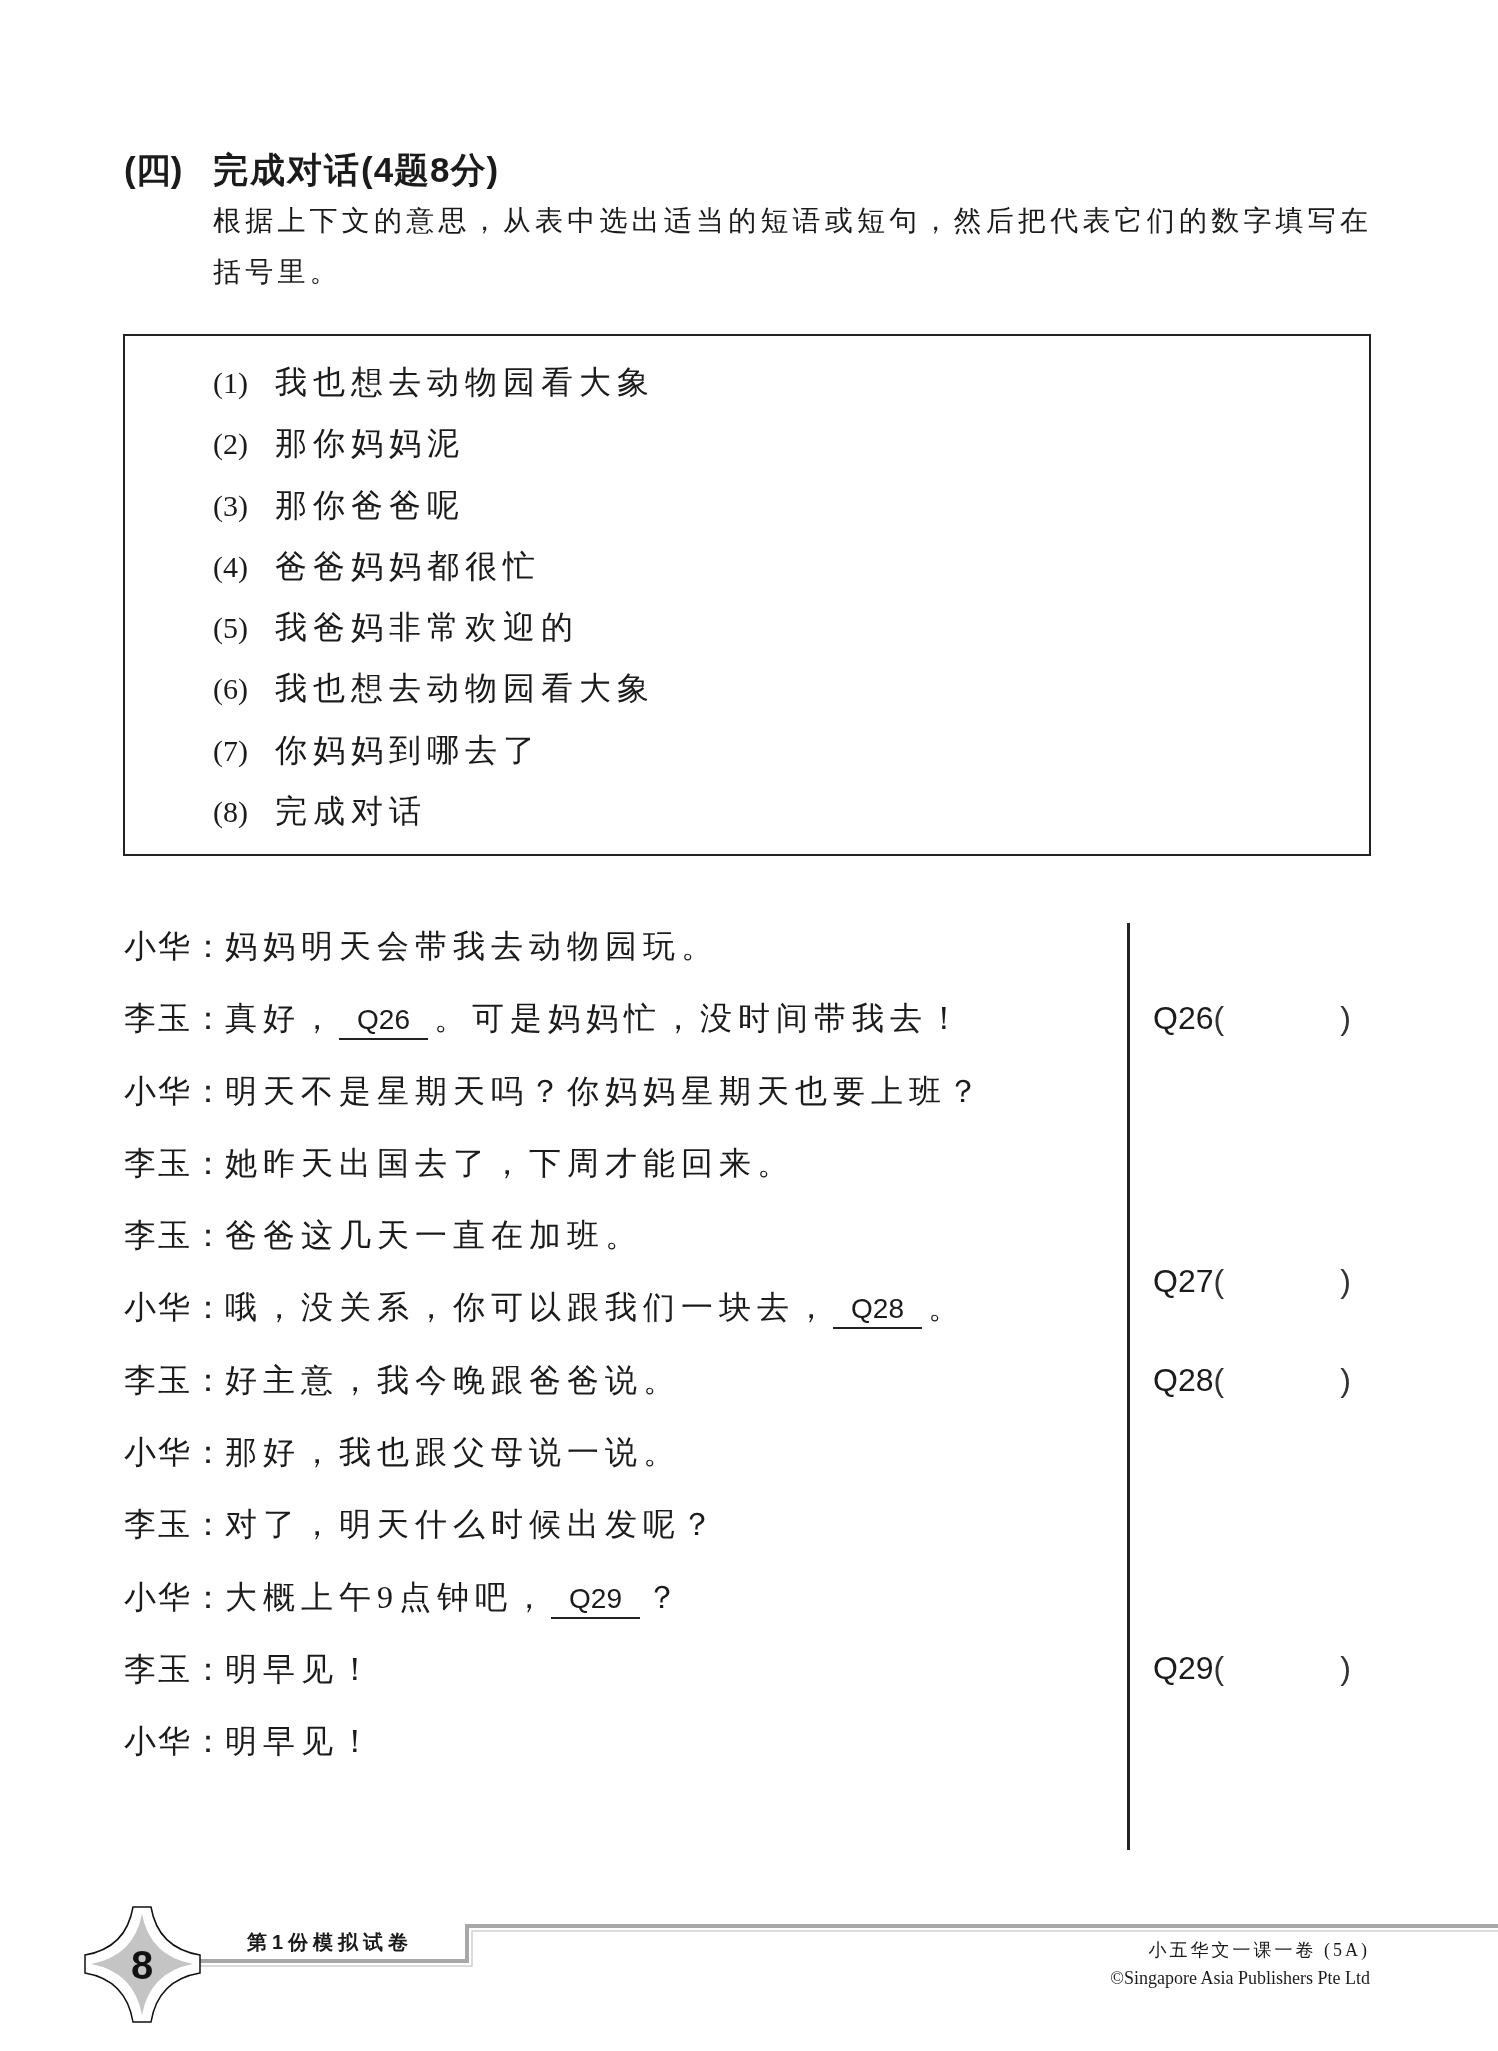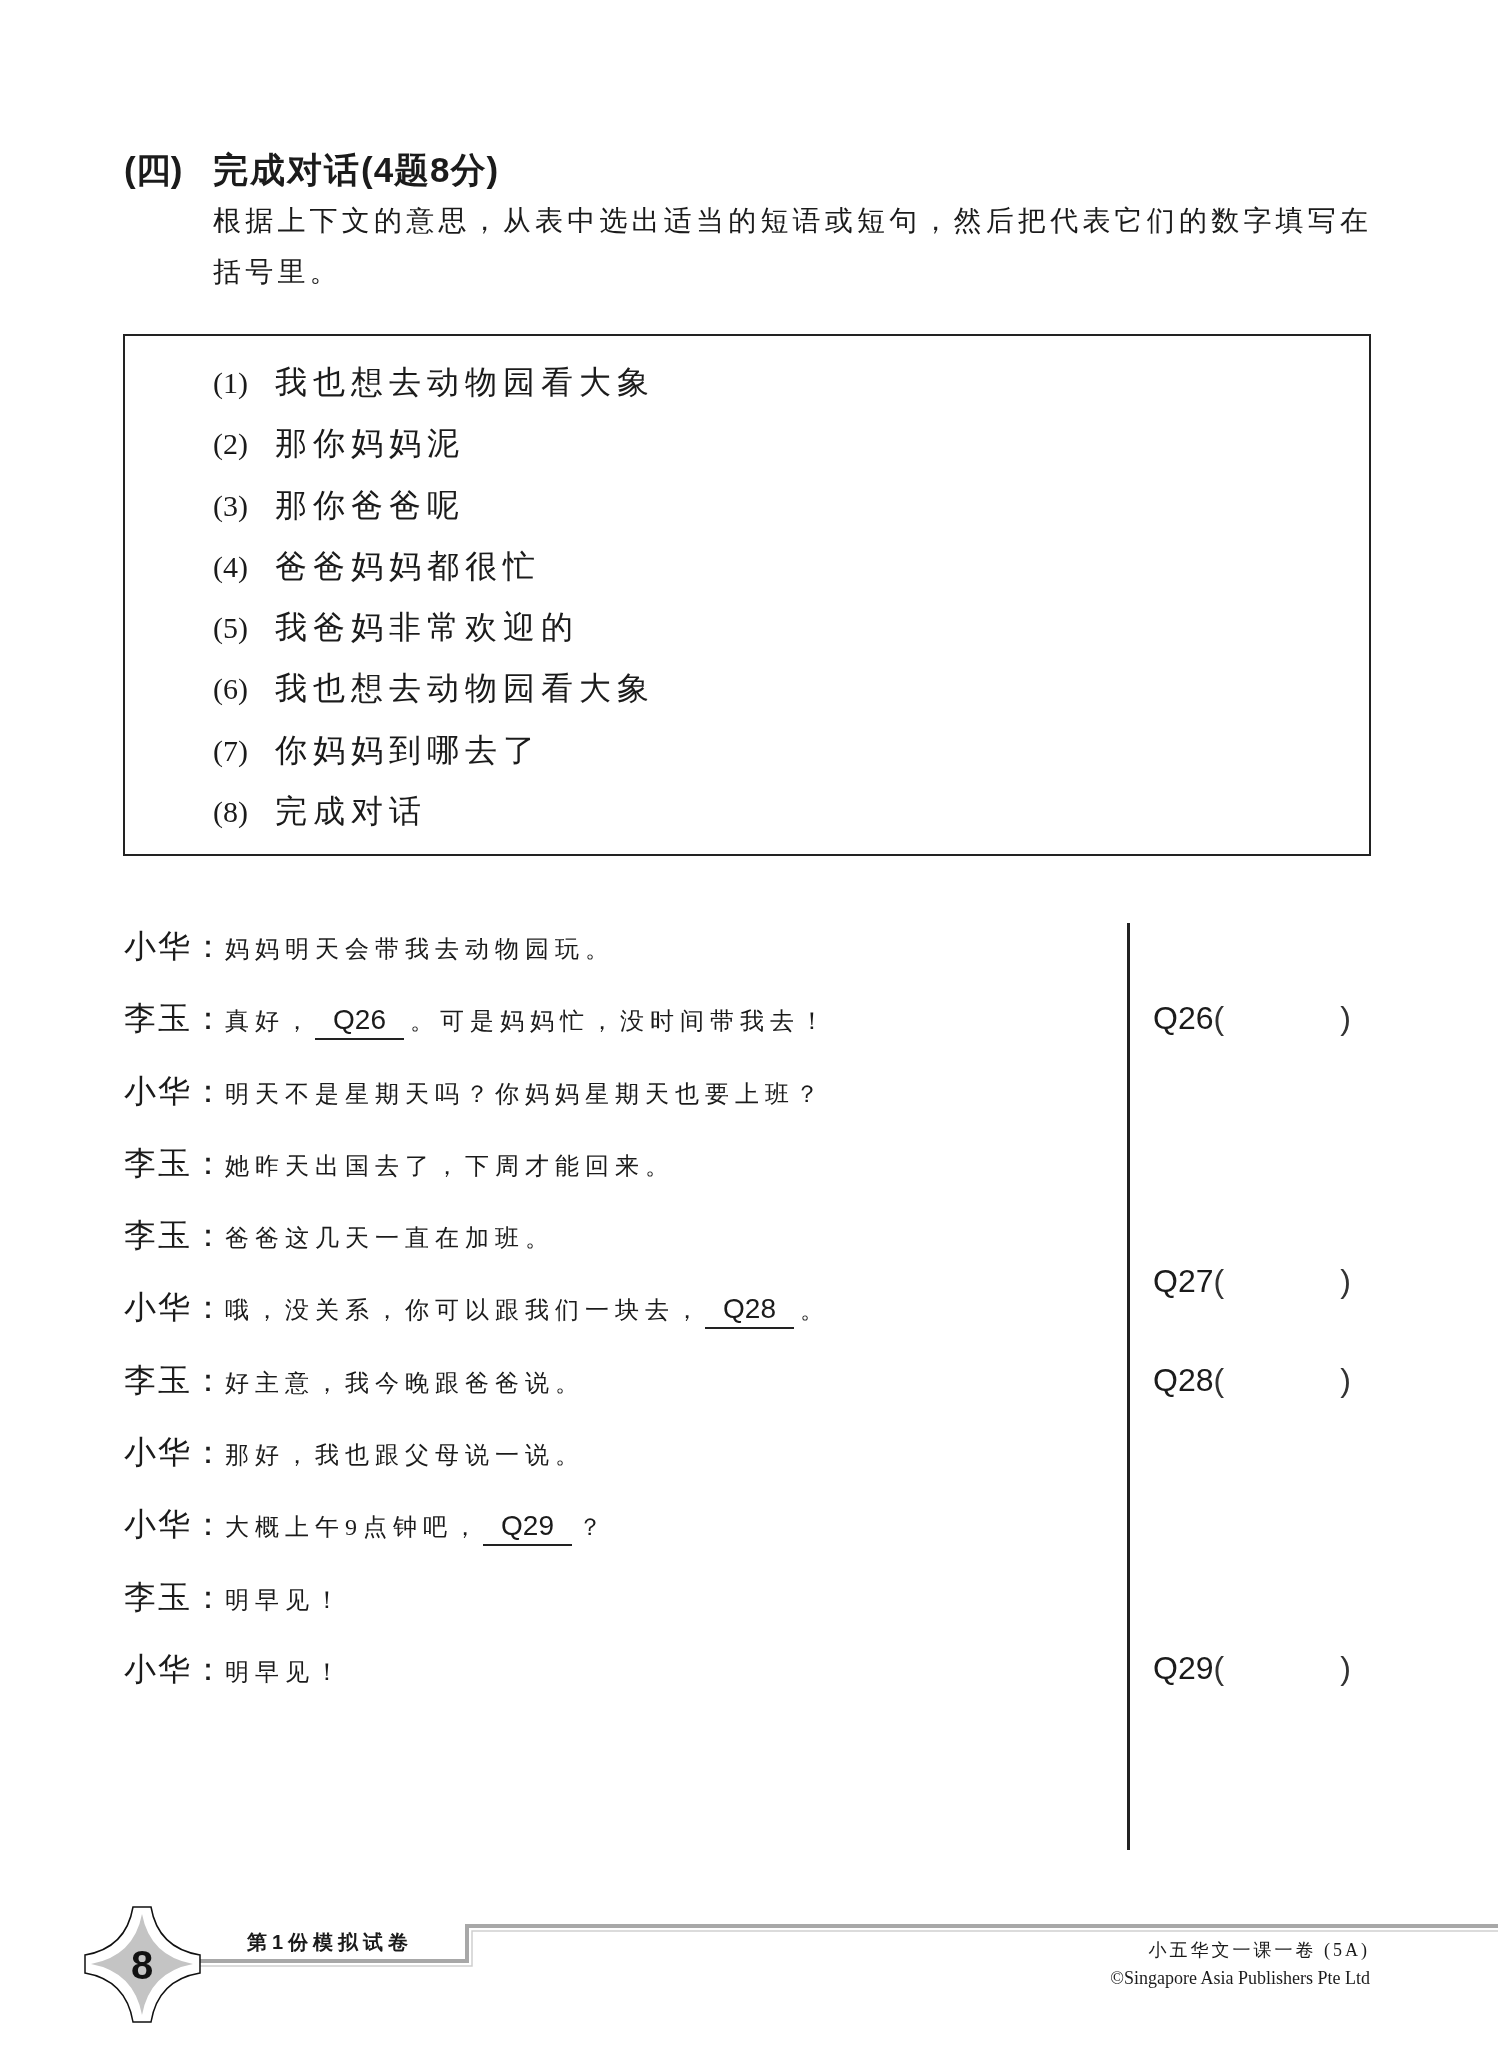--- a/index.html
+++ b/index.html
@@ -21,21 +21,21 @@
   .options-list { position:absolute; left:213px; top:352px; margin:0; padding:0; list-style:none; }
   .option { height:61.3px; line-height:61.3px; white-space:nowrap; }
   .option .opt-num { display:inline-block; width:62px; font-family:"Liberation Serif","DejaVu Serif",serif; font-size:30px; }
   .option .opt-text { font-family:"Liberation Serif","DejaVu Serif",serif; font-size:32px; letter-spacing:6px; }
 
   
   .dialogue { position:absolute; left:124px; top:910px; }
   .dline { height:72.3px; line-height:72.3px; white-space:nowrap; }
   .speaker { display:inline-block; width:101px; font-family:"Liberation Sans","DejaVu Sans",sans-serif;
              font-size:32px; letter-spacing:2px; }
-  .body-text { font-family:"Liberation Serif","DejaVu Serif",serif; font-size:24px; letter-spacing:6px; }
+  .body-text { font-family:"Liberation Serif","DejaVu Serif",serif; font-size:32px; letter-spacing:6px; }
   .blank { display:inline-block; width:89px; text-align:center; line-height:36px; letter-spacing:0;
            font-family:"Liberation Sans","DejaVu Sans",sans-serif; font-size:28px;
            border-bottom:2px solid #222; margin-right:6px; }
 
   .divider { position:absolute; left:1127px; top:923px; width:3px; height:927px; background:#222; }
 
   .answer { position:absolute; left:1153px; height:40px; line-height:40px; white-space:nowrap;
             font-family:"Liberation Sans","DejaVu Sans",sans-serif; font-size:32px; }
   .answer .paren { font-weight:normal; font-size:32px; color:#333; }
   .answer .slot { display:inline-block; width:116px; height:36px; vertical-align:middle; }
@@ -71,20 +71,21 @@
 
 <div class="dialogue">
   <div class="dline"><span class="speaker">小华：</span><span class="body-text">妈妈明天会带我去动物园玩。</span></div>
   <div class="dline"><span class="speaker">李玉：</span><span class="body-text">真好，</span><span class="blank">Q26</span><span class="body-text">。可是妈妈忙，没时间带我去！</span></div>
   <div class="dline"><span class="speaker">小华：</span><span class="body-text">明天不是星期天吗？你妈妈星期天也要上班？</span></div>
   <div class="dline"><span class="speaker">李玉：</span><span class="body-text">她昨天出国去了，下周才能回来。</span></div>
   <div class="dline"><span class="speaker">李玉：</span><span class="body-text">爸爸这几天一直在加班。</span></div>
   <div class="dline"><span class="speaker">小华：</span><span class="body-text">哦，没关系，你可以跟我们一块去，</span><span class="blank">Q28</span><span class="body-text">。</span></div>
   <div class="dline"><span class="speaker">李玉：</span><span class="body-text">好主意，我今晚跟爸爸说。</span></div>
   <div class="dline"><span class="speaker">小华：</span><span class="body-text">那好，我也跟父母说一说。</span></div>
+  <div class="dline"><span class="speaker">李玉：</span><span class="body-text">对了，明天什么时候出发呢？</span></div>
   <div class="dline"><span class="speaker">小华：</span><span class="body-text">大概上午9点钟吧，</span><span class="blank">Q29</span><span class="body-text">？</span></div>
   <div class="dline"><span class="speaker">李玉：</span><span class="body-text">明早见！</span></div>
   <div class="dline"><span class="speaker">小华：</span><span class="body-text">明早见！</span></div>
 </div>
 
 <div class="divider"></div>
 
 <div class="answer" style="top:998px;">
   <span>Q26</span><span class="paren">(</span><span class="slot"></span><span class="paren">)</span>
 </div>

